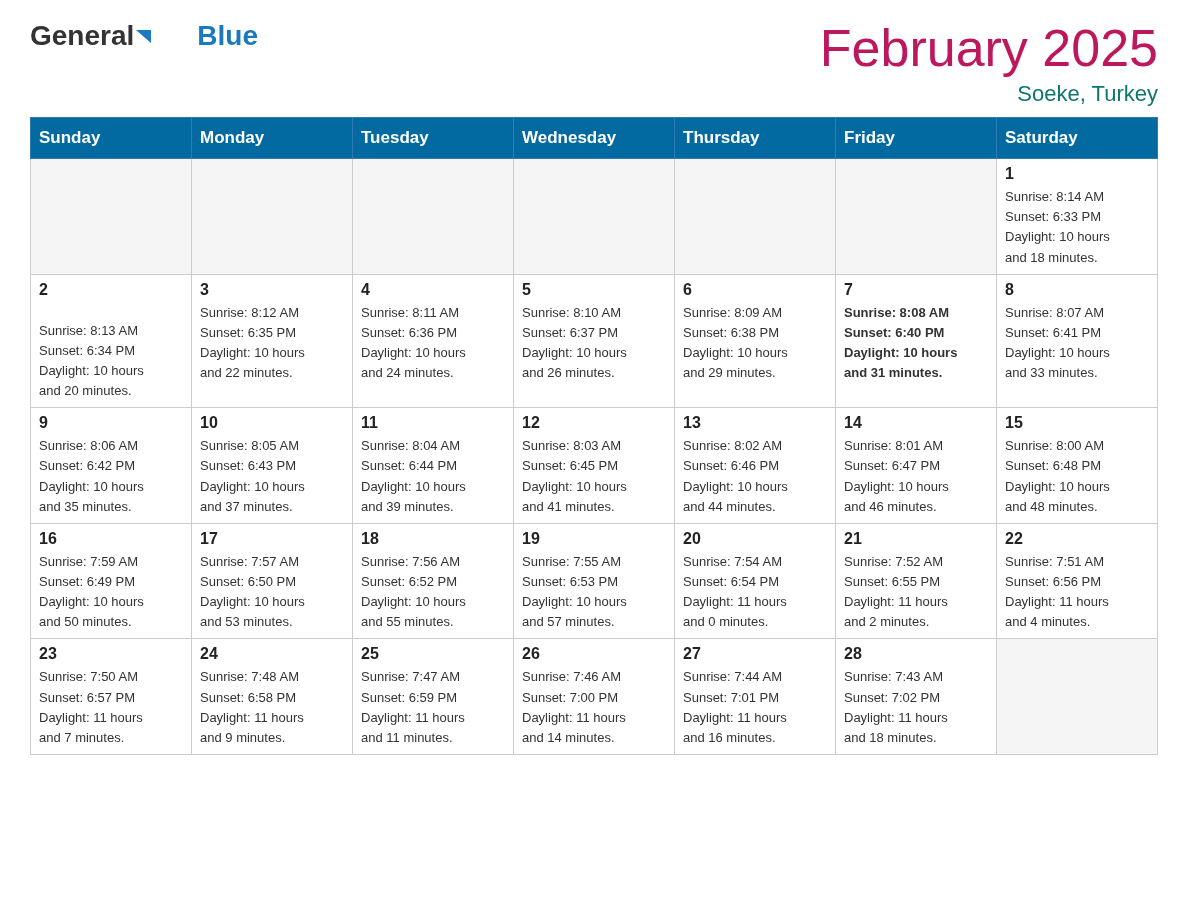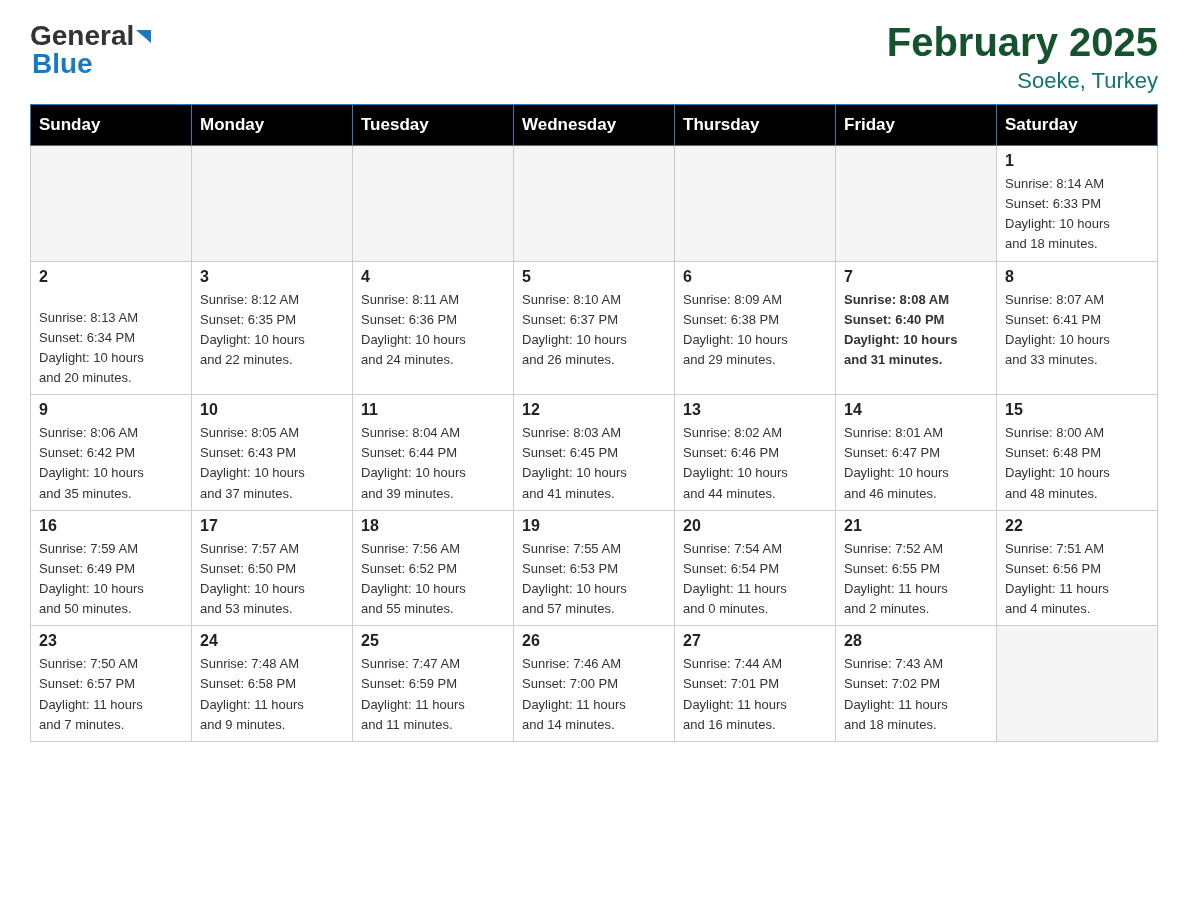--- a/index.html
+++ b/index.html
@@ -24,37 +24,37 @@
     .logo-blue {
       font-size: 28px;
       font-weight: bold;
       color: #1a7abf;
       margin-left: 2px;
     }
     .title-area {
       text-align: right;
     }
     .month-title {
-      font-size: 40px;
-      font-weight: bold;
-      color: #14532d;
+      font-size: 52px;
+      font-weight: normal;
+      color: #be185d;
       line-height: 1.1;
     }
     .location {
       font-size: 22px;
       color: #0f766e;
       margin-top: 4px;
     }
     .calendar {
       width: 100%;
       border-collapse: collapse;
       margin-top: 10px;
     }
     .calendar th {
-      background-color: #000000;
+      background-color: #0369a1;
       color: white;
       font-size: 17px;
       font-weight: 600;
       padding: 10px 8px;
       text-align: left;
       border: 1px solid #2e7bb5;
     }
     .calendar td {
       border: 1px solid #ccc;
       vertical-align: top;
@@ -73,21 +73,22 @@
       display: block;
       margin-bottom: 4px;
     }
     .day-info {
       font-size: 13px;
       color: #333;
       line-height: 1.55;
     }
     .logo-top {
       display: flex;
-      flex-direction: column;
+      flex-direction: row;
+      gap: 44px;
     }
     .logo-row1 {
       display: flex;
       align-items: center;
     }
     .logo-row2 {
       display: flex;
       align-items: flex-end;
       margin-top: -4px;
     }

